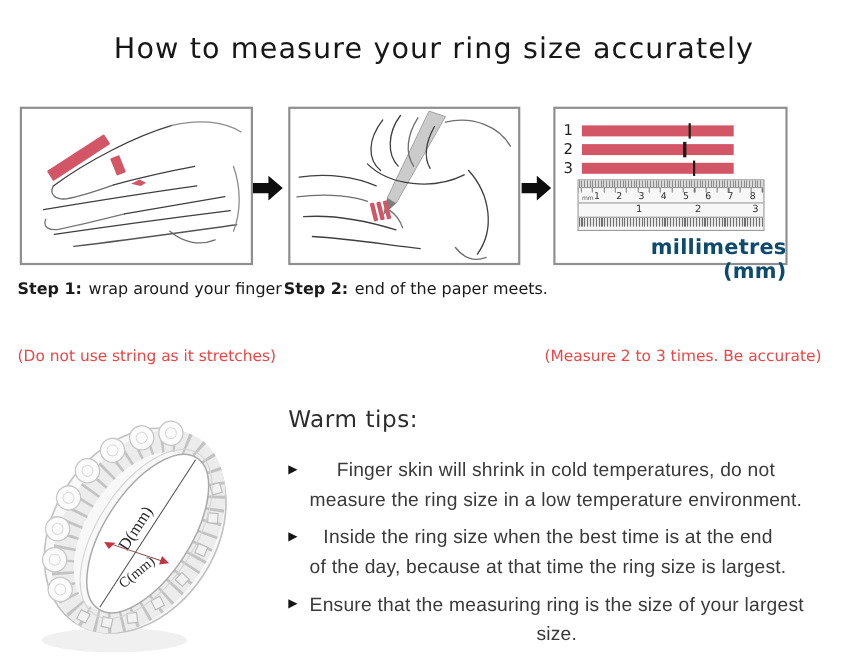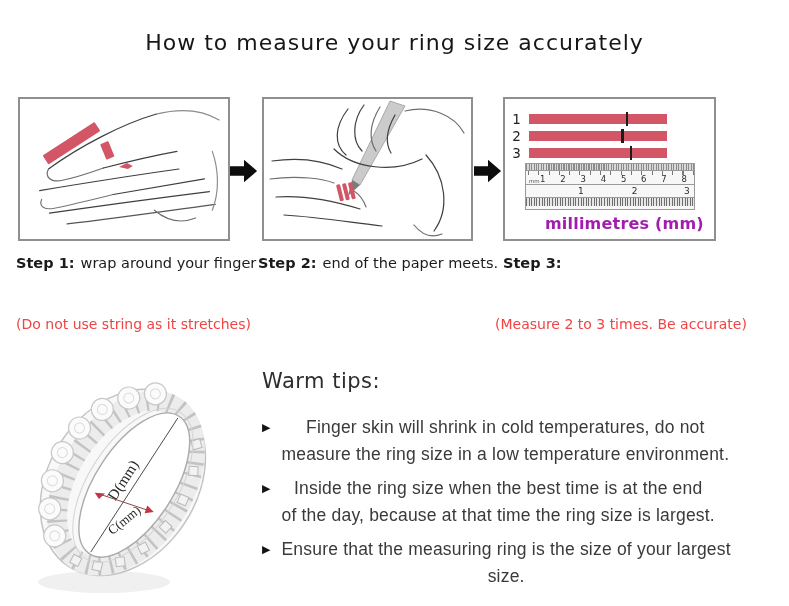--- a/index.html
+++ b/index.html
@@ -6,21 +6,21 @@
   html,body { background:#ffffff; }
   body {
     width:789px; height:606px; position:relative; overflow:hidden;
     font-family:"DejaVu Sans", sans-serif; color:#1d1d1d;
   }
   :root { --accent-red:#d25666; }
 
   
   .title {
     position:absolute; top:30px; left:0; width:100%;
-    text-align:center; font-size:22px; font-weight:400;
+    text-align:center; font-size:26px; font-weight:400;
     letter-spacing:1px; color:#171717;
     font-family:"DejaVu Sans", sans-serif;
   }
 
   
   .panel {
     position:absolute; top:97px; height:144px; background:#fff;
     border:2px solid #8f8f8f;
   }
   .panel-1 { left:18px;  width:212px; }
@@ -63,22 +63,22 @@
   .cm-unit { position:absolute; left:3px; top:2px; font-size:5.5px; color:#555; }
   .inch-row { border-top:1px solid #9a9a9a; height:13px; position:relative;
     font-size:9px; color:#2c2c2c; }
   .inch-row span { position:absolute; top:1px; }
   .inch-row .i1 { left:31%; } .inch-row .i2 { left:63%; } .inch-row .i3 { left:94%; }
   .fine-ticks {
     height:9px; border-top:1px solid #9a9a9a; background-color:#e6e6e6;
     background-image:repeating-linear-gradient(90deg,#6f6f6f 0 1px,transparent 1px 2.6px);
   }
   .unit-caption {
-    position:absolute; left:40px; width:170px; top:115px; text-align:left;
-    font-size:16px; font-weight:700; color:#a21caf; letter-spacing:0.2px;
+    position:absolute; left:40px; width:170px; top:115px; text-align:right;
+    font-size:19px; font-weight:700; color:#0c4a6e; letter-spacing:0.2px;
   }
 
   
   .caption { position:absolute; top:253px; display:flex; gap:6px;
     font-size:14.5px; line-height:1.45; color:#1b1b1b; }
   .caption.c1 { left:16px; }
   .caption.c2 { left:258px; }
   .caption.c3 { left:503px; }
   .step-label { font-weight:700; white-space:nowrap; }
   .cap-lines { display:flex; flex-direction:column; align-items:center; }
@@ -228,21 +228,20 @@
 </div>
 
 <div class="caption c2">
   <span class="step-label">Step 2:</span>
   <span class="cap-lines">
     <span>end of the paper meets.</span>
   </span>
 </div>
 
 <div class="caption c3">
-  <span class="step-label">Step 3:</span>
 </div>
 
 <div class="note n1">(Do not use string as it stretches)</div>
 <div class="note n3">(Measure 2 to 3 times. Be accurate)</div>
 
 <div class="ring-wrap">
   <svg viewBox="0 0 252 232">
     <ellipse cx="100" cy="210" rx="66" ry="11" fill="#000000" opacity="0.06"></ellipse>
     <g transform="rotate(33 125 112)">
 

